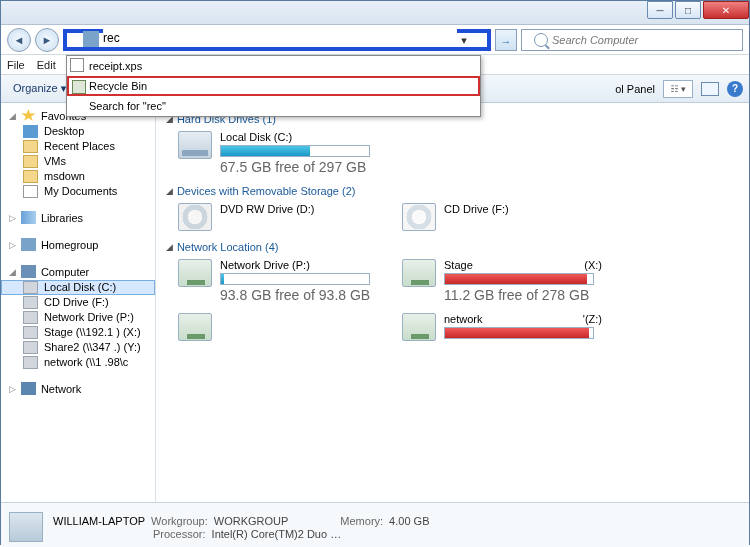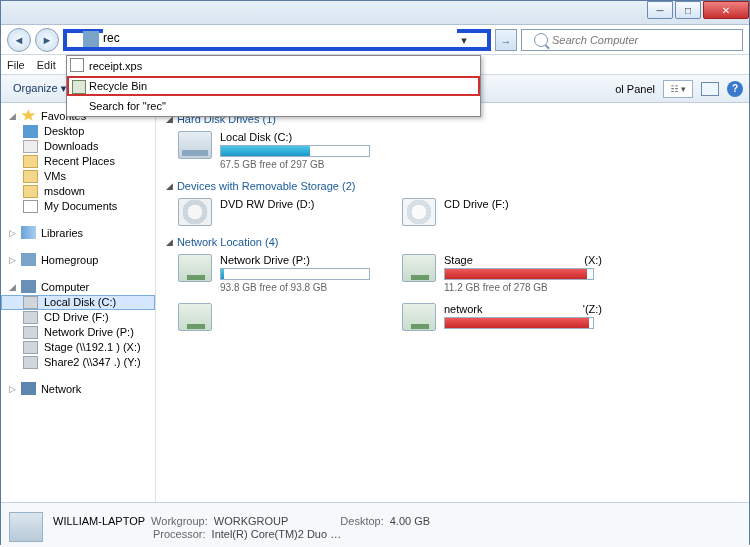--- a/index.html
+++ b/index.html
@@ -74,21 +74,21 @@
 .dicon.hdd:after{content:"";position:absolute;bottom:2px;left:3px;width:26px;height:6px;background:#8aa6c0;border-radius:1px;}
 .dicon.dvd{ background:radial-gradient(circle,#f6f6f6 35%,#ccd6de 36%,#ccd6de 60%,#f0f0f0 61%); border-radius:2px;}
 .dicon.cd{ background:radial-gradient(circle,#fafafa 35%,#d6dee6 36%,#d6dee6 60%,#f6f6f6 61%);}
 .dicon.netd{ background:linear-gradient(#e8f0e8,#c8dccc);}
 .dicon.netd:after{content:"";position:absolute;bottom:1px;left:8px;width:18px;height:5px;background:#6a9a6a;}
 .dinfo{ display:flex;flex-direction:column;gap:2px;}
 .dname{ font-size:11px; color:#000;}
 .dbar{ width:150px;height:12px;border:1px solid #9ab0c4;background:#fff;position:relative;}
 .dbar .fill{ position:absolute;top:0;left:0;bottom:0;background:linear-gradient(#4fc6e8,#1a98c8);}
 .dbar .fill.red{ background:linear-gradient(#f05858,#c82828);}
-.dfree{ font-size:10px;color:#666;}
+.dfree{ font-size:14px;color:#666;}
 .drive.wide .dinfo{ width:160px; position:relative;}
 .drive.wide .dname .rlabel{ float:right;}
 
 
 .statusbar{ height:49px; border-top:1px solid #c8d2dc; background:#f6f9fc; display:flex; align-items:center; padding:8px 8px; gap:10px;}
 .statusbar .cicon{ width:34px;height:30px;background:linear-gradient(#dce6ef,#b8cad9);border:1px solid #9ab0c4;}
 .sinfo{ display:flex;flex-direction:column;gap:1px;font-size:11px;color:#444;}
 .sinfo .row{display:flex;gap:6px;}
 .sinfo b{ font-weight:normal;color:#000;}
 .klabel{ color:#666;}
@@ -152,24 +152,20 @@
       <div class="side-head">
             <span class="chev">◢</span>
             <span class="sicon-sm i-star"></span>
             <span>Favorites</span>
           </div>
       <div class="side-item">
             <span class="sicon-sm i-desktop"></span>
             <span>Desktop</span>
           </div>
       <div class="side-item">
-            <span class="sicon-sm i-down"></span>
-            <span>Downloads</span>
-          </div>
-      <div class="side-item">
             <span class="sicon-sm i-folder"></span>
             <span>Recent Places</span>
           </div>
       <div class="side-item">
             <span class="sicon-sm i-folder"></span>
             <span>VMs</span>
           </div>
       <div class="side-item">
             <span class="sicon-sm i-folder"></span>
             <span>msdown</span>
@@ -211,20 +207,24 @@
             <span class="sicon-sm i-disk"></span>
             <span>Network Drive (P:)</span>
           </div>
       <div class="side-item">
             <span class="sicon-sm i-disk"></span>
             <span>Stage (\\192.1            )  (X:)</span>
           </div>
       <div class="side-item">
             <span class="sicon-sm i-disk"></span>
             <span>Share2 (\\347              .)  (Y:)</span>
+          </div>
+      <div class="side-item">
+            <span class="sicon-sm i-disk"></span>
+            <span>network (\\1             .98\c</span>
           </div>
     </div>
     <div class="side-group">
       <div class="side-head">
             <span class="chev">▷</span>
             <span class="sicon-sm i-net"></span>
             <span>Network</span>
           </div>
     </div>
   </div>
@@ -311,21 +311,21 @@
 </div>
 
 <div class="statusbar">
   <div class="cicon"></div>
   <div class="sinfo">
     <div class="row">
       <b>WILLIAM-LAPTOP</b>
       <span class="klabel">Workgroup:</span>
       <span>WORKGROUP</span>
       <span style="width:40px"></span>
-      <span class="klabel">Desktop:</span>
+      <span class="klabel">Memory:</span>
       <span>4.00 GB</span>
     </div>
     <div class="row">
       <span style="width:94px"></span>
       <span class="klabel">Processor:</span>
       <span>Intel(R) Core(TM)2 Duo …</span>
     </div>
   </div>
 </div>
 

